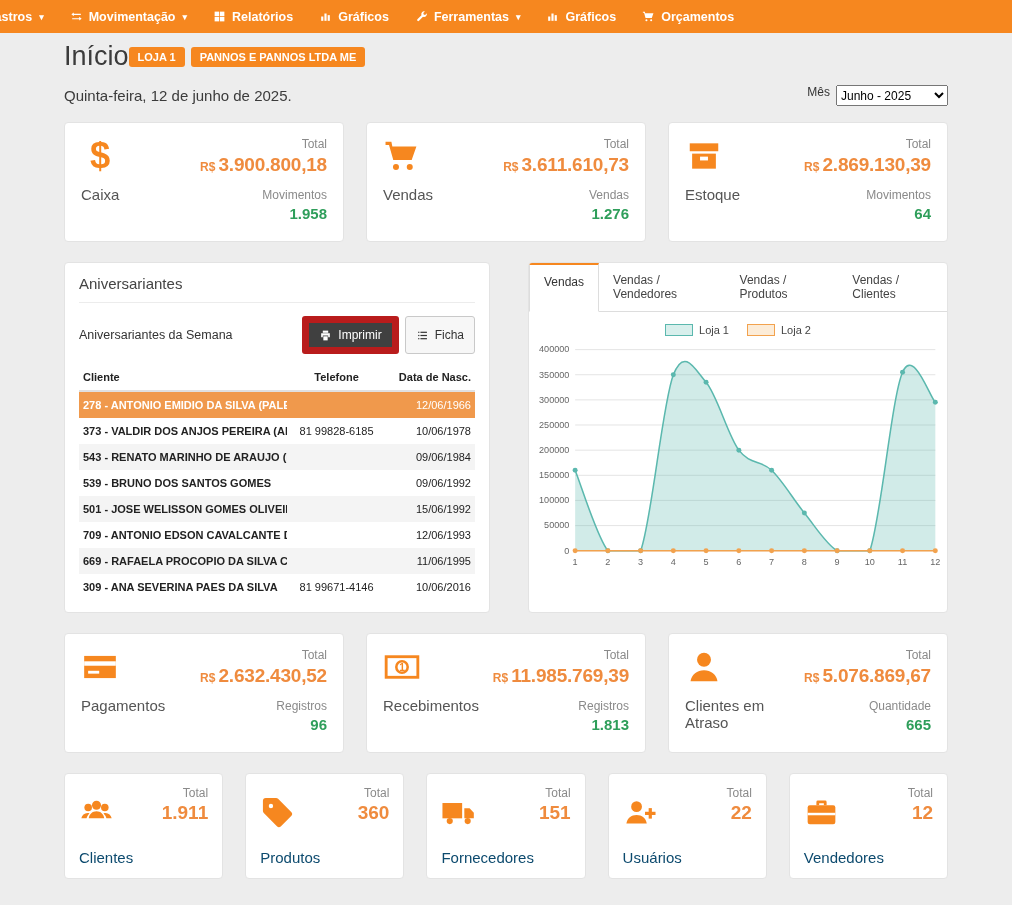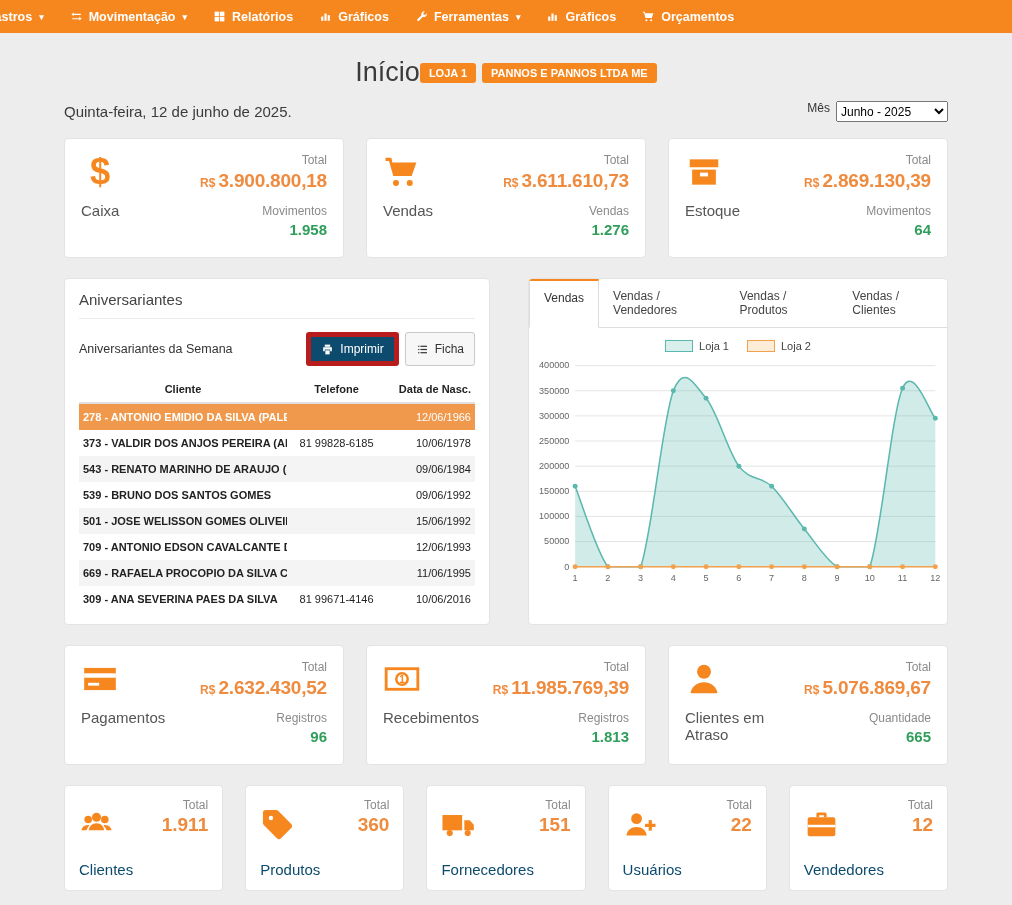--- a/index.html
+++ b/index.html
@@ -7,21 +7,21 @@
   .ic{display:inline-block;line-height:0}
   .ic svg{width:100%;height:100%}
   
   .topnav{background:#f6871f;height:33px;display:flex;align-items:stretch;overflow:hidden;white-space:nowrap}
   .nav-item{display:flex;align-items:center;gap:6px;padding:0 13px;color:#fff;font-size:12.5px;font-weight:bold;cursor:pointer}
   .nav-item:first-child{margin-left:-42px}
   .nav-item .ic{width:13px;height:13px;color:#fff}
   .caret{font-size:9px;margin-left:1px}
   
   .content{padding:0 64px 40px}
-  .header-row{display:flex;justify-content:center;align-items:center;margin-top:24px}
+  .header-row{display:flex;justify-content:flex-start;align-items:center;margin-top:8px}
   .page-title{font-size:27px;font-weight:500;color:#3b3b3b;margin:0}
   .badges{display:flex;gap:6px}
   .badge{background:#f6871f;color:#fff;font-size:11px;font-weight:bold;padding:4px 9px;border-radius:3px}
   .date-row{display:flex;justify-content:space-between;align-items:center;margin-top:13px}
   .date-text{font-size:15px;color:#3b3b3b}
   .month-picker{display:flex;align-items:flex-start;gap:6px;font-size:12px;color:#333}
   .month-picker select{font-size:12px;height:21px;width:112px}
   
   .cards-row{display:flex;gap:22px;margin-top:16px}
   .card{background:#fff;border:1px solid #e3e3e3;border-radius:4px;box-sizing:border-box}
@@ -38,24 +38,24 @@
   .green-val{color:#2e9e5a;font-weight:bold;font-size:15px}
   
   .mid-row{display:flex;gap:38px;margin-top:20px;align-items:stretch}
   .birthdays{width:426px;padding:12px 14px}
   .panel-title{font-size:15px;color:#444;padding-bottom:10px;border-bottom:1px solid #ececec}
   .sub-row{display:flex;justify-content:space-between;align-items:center;margin-top:13px}
   .sub-label{font-size:12.5px;color:#333}
   .btns{display:flex;gap:6px}
   .btn{display:inline-flex;align-items:center;gap:6px;font-size:12px;border-radius:3px;padding:5px 10px;cursor:pointer}
   .btn .ic{width:13px;height:13px}
-  .btn-orange{background:#0c4a6e;color:#fff;border:5px solid #b91c1c}
+  .btn-orange{background:#404040;color:#fff;border:7px solid #b91c1c}
   .btn-light{background:#f7f7f7;color:#333;border:1px solid #c9c9c9}
   .bday-table{width:100%;border-collapse:collapse;margin-top:10px;font-size:11px}
-  .bday-table th{font-size:11px;text-align:center;padding:7px 4px;border-bottom:2px solid #e0e0e0;color:#222}
+  .bday-table th{font-size:11px;text-align:left;padding:7px 4px;border-bottom:2px solid #e0e0e0;color:#222}
   .bday-table th.col-tel{text-align:center;width:104px}
   .bday-table th.col-data{text-align:right;width:88px}
   .bday-table td{padding:7px 4px;color:#222}
   .td-cliente{font-weight:bold;max-width:200px;overflow:hidden;white-space:nowrap}
   .td-tel{text-align:center}
   .td-data{text-align:right}
   tr.alt{background:#f4f4f4}
   tr.selected{background:#f0994c}
   tr.selected td{color:#fff}
   

